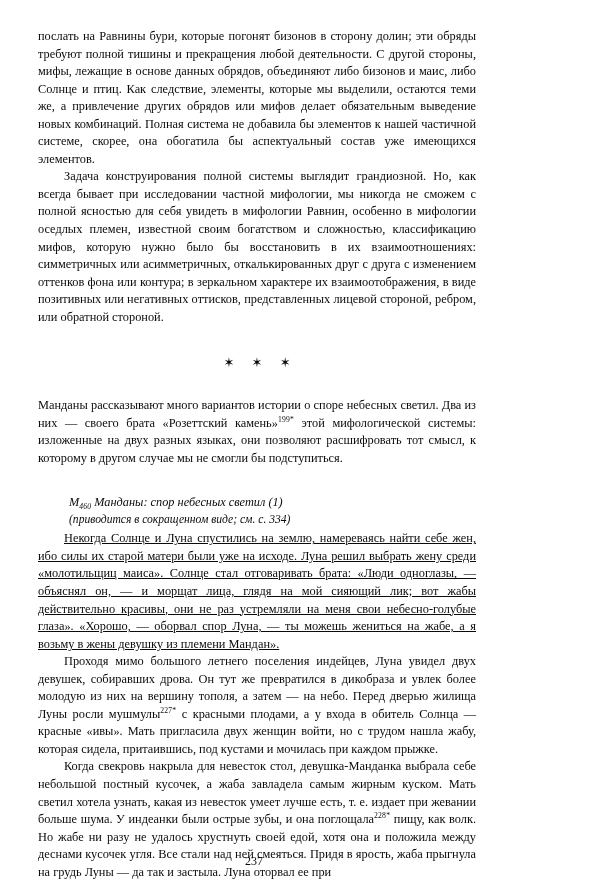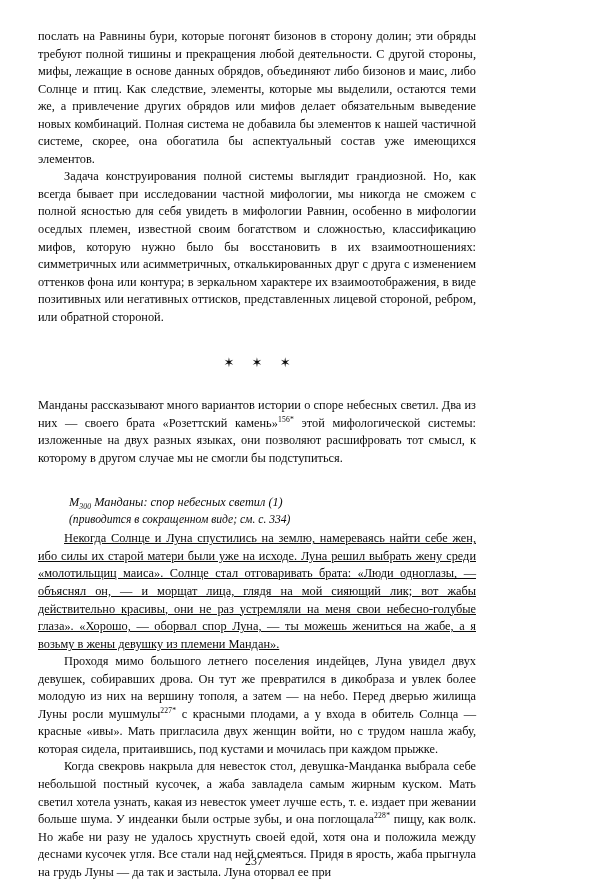--- a/index.html
+++ b/index.html
@@ -95,24 +95,24 @@
 <body>
 
 <div class="page">
 
   <p class="body-text">послать на Равнины бури, которые погонят бизонов в сторону долин; эти обряды требуют полной тишины и прекращения любой деятельности. С другой стороны, мифы, лежащие в основе данных обрядов, объединяют либо бизонов и маис, либо Солнце и птиц. Как следствие, элементы, которые мы выделили, остаются теми же, а привлечение других обрядов или мифов делает обязательным выведение новых комбинаций. Полная система не добавила бы элементов к нашей частичной системе, скорее, она обогатила бы аспектуальный состав уже имеющихся элементов.</p>
 
   <p class="body-text indent">Задача конструирования полной системы выглядит грандиозной. Но, как всегда бывает при исследовании частной мифологии, мы никогда не сможем с полной ясностью для себя увидеть в мифологии Равнин, особенно в мифологии оседлых племен, известной своим богатством и сложностью, классификацию мифов, которую нужно было бы восстановить в их взаимоотношениях: симметричных или асимметричных, откалькированных друг с друга с изменением оттенков фона или контура; в зеркальном характере их взаимоотображения, в виде позитивных или негативных оттисков, представленных лицевой стороной, ребром, или обратной стороной.</p>
 
   <div class="separator">✶ ✶ ✶</div>
 
-  <p class="body-text after-sep"><span>Манданы рассказывают много вариантов истории о споре небесных светил. Два из них — своего брата «Розеттский камень»</span><sup>156*</sup><span> этой мифологической системы: изложенные на двух разных языках, они позволяют расшифровать тот смысл, к которому в другом случае мы не смогли бы подступиться.</span></p>
+  <p class="body-text after-sep"><span>Манданы рассказывают много вариантов истории о споре небесных светил. Два из них — своего брата «Розеттский камень»</span><sup>199*</sup><span> этой мифологической системы: изложенные на двух разных языках, они позволяют расшифровать тот смысл, к которому в другом случае мы не смогли бы подступиться.</span></p>
 
   <div class="myth-block">
-    <p class="myth-title"><span class="m-label"><span>M</span><sub>300</sub></span><span>Манданы: спор небесных светил (1)</span></p>
+    <p class="myth-title"><span class="m-label"><span>M</span><sub>460</sub></span><span>Манданы: спор небесных светил (1)</span></p>
     <p class="myth-sub">(приводится в сокращенном виде; см. с. 334)</p>
   </div>
 
   <p class="body-text indent story">Некогда Солнце и Луна спустились на землю, намереваясь найти себе жен, ибо силы их старой матери были уже на исходе. Луна решил выбрать жену среди «молотильщиц маиса». Солнце стал отговаривать брата: «Люди одноглазы, — объяснял он, — и морщат лица, глядя на мой сияющий лик; вот жабы действительно красивы, они не раз устремляли на меня свои небесно-голубые глаза». «Хорошо, — оборвал спор Луна, — ты можешь жениться на жабе, а я возьму в жены девушку из племени Мандан».</p>
 
   <p class="body-text indent"><span>Проходя мимо большого летнего поселения индейцев, Луна увидел двух девушек, собиравших дрова. Он тут же превратился в дикобраза и увлек более молодую из них на вершину тополя, а затем — на небо. Перед дверью жилища Луны росли мушмулы</span><sup>227*</sup><span> с красными плодами, а у входа в обитель Солнца — красные «ивы». Мать пригласила двух женщин войти, но с трудом нашла жабу, которая сидела, притаившись, под кустами и мочилась при каждом прыжке.</span></p>
 
   <p class="body-text indent"><span>Когда свекровь накрыла для невесток стол, девушка-Манданка выбрала себе небольшой постный кусочек, а жаба завладела самым жирным куском. Мать светил хотела узнать, какая из невесток умеет лучше есть, т. е. издает при жевании больше шума. У индеанки были острые зубы, и она поглощала</span><sup>228*</sup><span> пищу, как волк. Но жабе ни разу не удалось хрустнуть своей едой, хотя она и положила между деснами кусочек угля. Все стали над ней смеяться. Придя в ярость, жаба прыгнула на грудь Луны — да так и застыла. Луна оторвал ее при</span></p>
 
   <div class="page-number">237</div>

